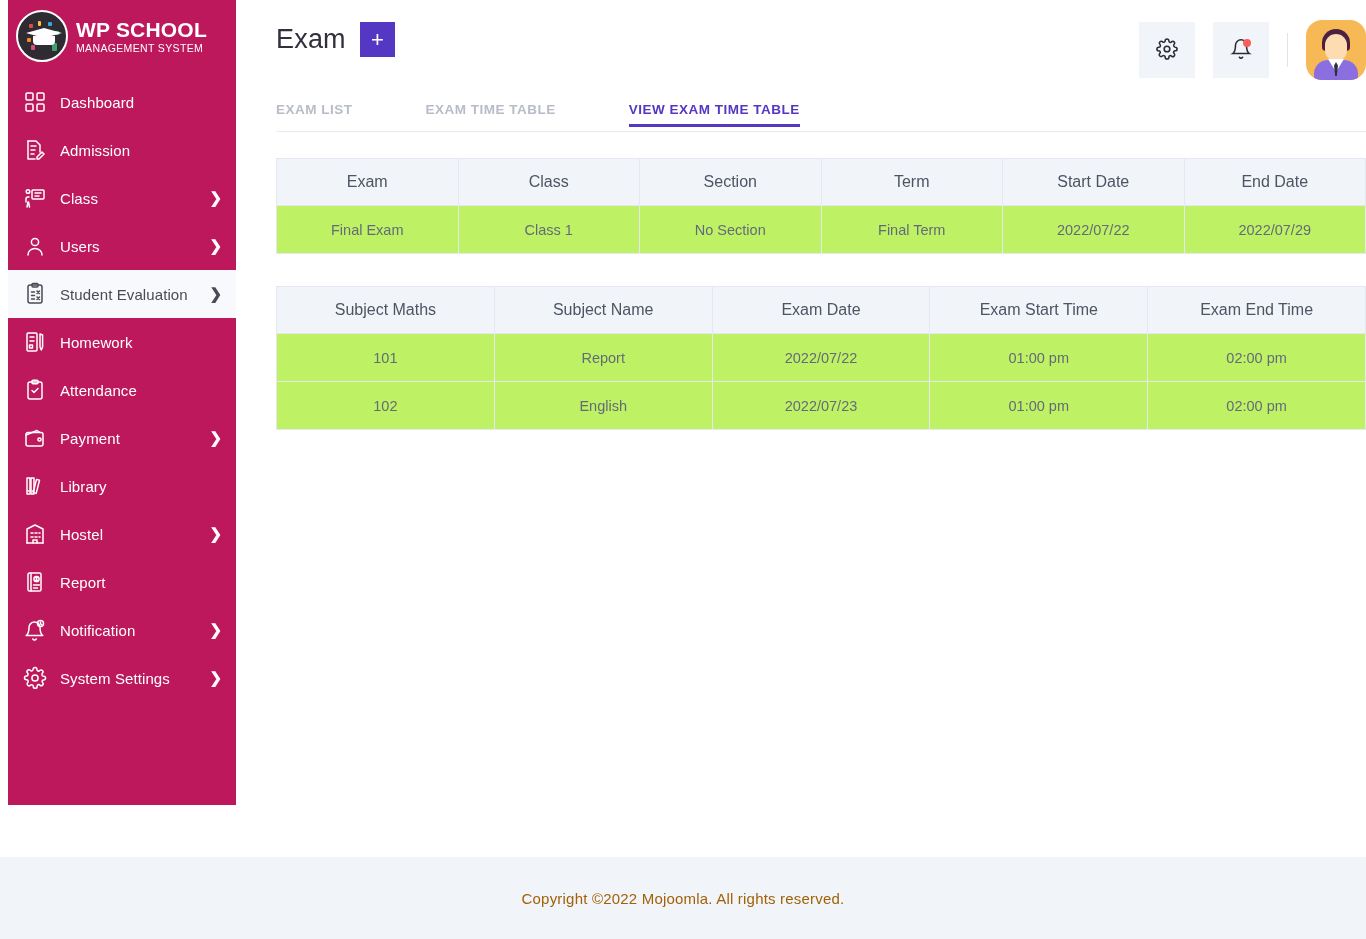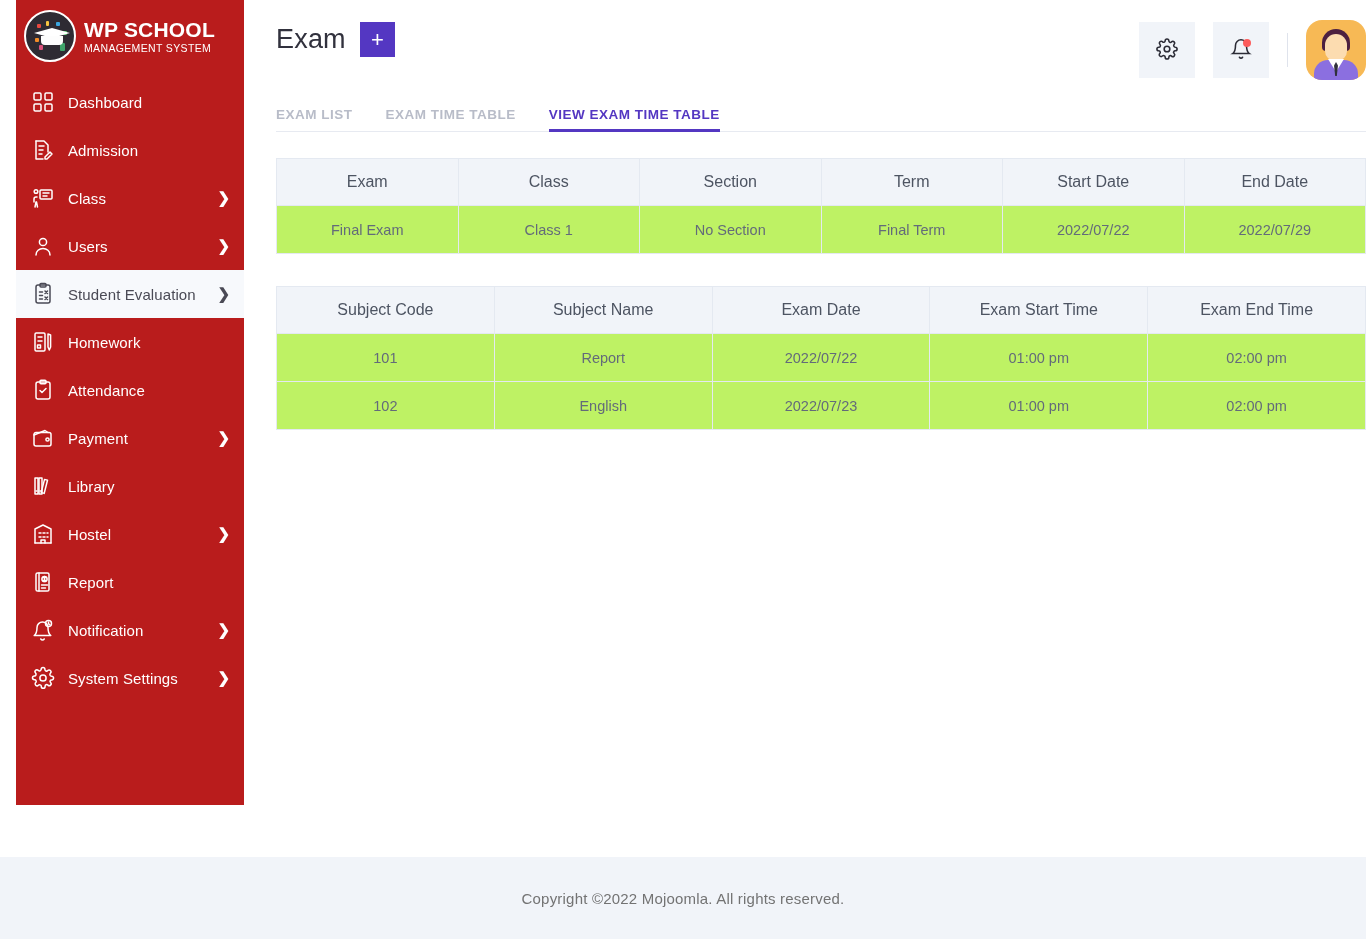--- a/index.html
+++ b/index.html
@@ -6,23 +6,23 @@
   html, body {
     width:1366px; height:939px;
     font-family:"Liberation Sans", sans-serif;
     background:#ffffff;
     overflow:hidden;
   }
   .app { position:relative; width:1366px; height:939px; }
 
   
   .sidebar {
-    position:absolute; left:16px; top:0;
+    position:absolute; left:8px; top:0;
     width:228px; height:805px;
-    background:#b91c1c;
+    background:#be185d;
     overflow:hidden;
   }
   .brand {
     display:flex; align-items:center;
     padding:10px 0 0 8px;
     height:62px;
   }
   .brand-logo {
     width:52px; height:52px; border-radius:50%;
     background:#2e2b33;
@@ -162,24 +162,25 @@
   .av-tie {
     position:absolute; left:28px; top:42px;
     width:4px; height:14px;
     background:#30303c;
     clip-path:polygon(50% 0, 100% 25%, 70% 100%, 30% 100%, 0 25%);
   }
 
   
   .tabs {
     margin:0 24px;
-    display:flex; align-items:flex-end;
+    display:flex; align-items:center;
     border-bottom:1px solid #e7eaf1;
     height:36px;
     padding-left:0;
+    gap:40px;
   }
   .tab {
     font-size:13.5px; font-weight:bold;
     letter-spacing:0.5px;
     color:#b8bcc8;
     padding:0 0 9px 0;
     margin-right:33px;
     cursor:pointer;
     position:relative;
     background:none; border:none;
@@ -222,21 +223,21 @@
   .tbl-top { margin-top:26px; }
 
   
   .footer {
     position:absolute; left:0; top:857px;
     width:1366px; height:82px;
     background:#f1f4f9;
     display:flex; align-items:center; justify-content:center;
   }
   .footer-text {
-    font-size:15px; color:#737373; letter-spacing:0.2px;
+    font-size:15px; color:#a16207; letter-spacing:0.2px;
   }
 </style>
 </head>
 <body>
 
 <div class="app">
 
   <aside class="sidebar">
     <div class="brand">
       <div class="brand-logo">
@@ -474,21 +475,21 @@
           </tbody>
       </table>
     </div>
 
     <div class="tbl-gap"></div>
 
     <div class="tbl-wrap">
       <table class="dt">
         <thead>
             <tr id="tt-head">
-              <th>Subject Code</th>
+              <th>Subject Maths</th>
               <th>Subject Name</th>
               <th>Exam Date</th>
               <th>Exam Start Time</th>
               <th>Exam End Time</th>
             </tr>
           </thead>
         <tbody id="tt-body">
             <tr>
               <td>101</td>
               <td>Report</td>

